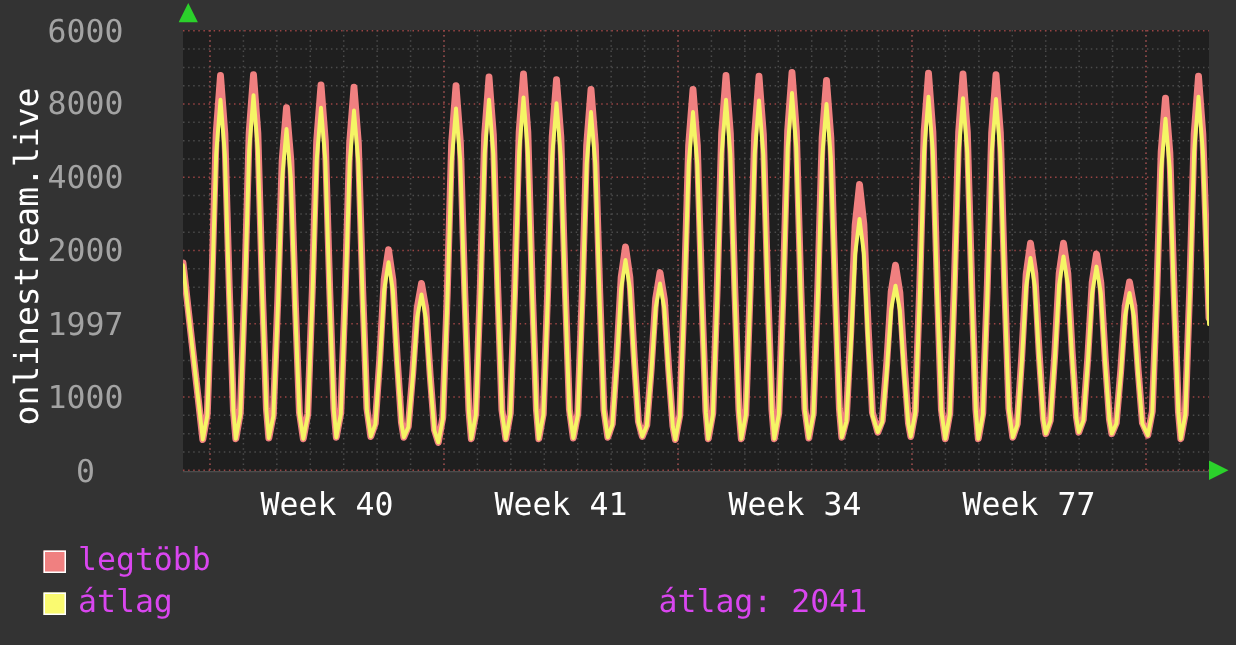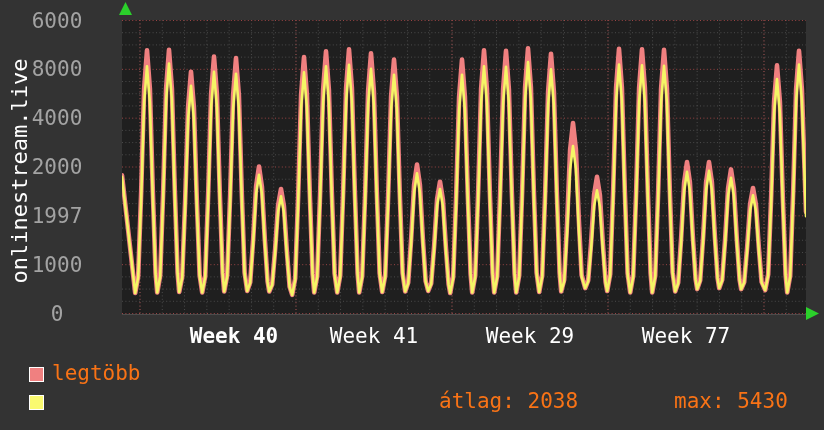--- a/index.html
+++ b/index.html
@@ -26,21 +26,21 @@
   .weeklabel{
     position:absolute;width:180px;text-align:center;top:324px;
     font-size:21px;line-height:24px;color:#ffffff;
   }
   .arrow{position:absolute;}
   .legend-swatch{
     position:absolute;left:29px;width:13px;height:13px;
     border:1px solid #ffffff;
   }
   .legend-text{
-    position:absolute;font-size:21px;line-height:24px;color:#f97316;
+    position:absolute;font-size:21px;line-height:24px;color:#d946ef;
     white-space:pre;
   }
 </style>
 </head>
 <body>
 
 <div class="stage">
 
   <div class="vtitle">onlinestream.live</div>
 
@@ -115,33 +115,33 @@
         <line x1="173.9999" y1="0" x2="173.9999" y2="293.5" stroke="#9a4444" stroke-width="1" stroke-dasharray="1,2.4"></line>
         <line x1="329.9998" y1="0" x2="329.9998" y2="293.5" stroke="#9a4444" stroke-width="1" stroke-dasharray="1,2.4"></line>
         <line x1="485.99969999999996" y1="0" x2="485.99969999999996" y2="293.5" stroke="#9a4444" stroke-width="1" stroke-dasharray="1,2.4"></line>
         <line x1="641.9996" y1="0" x2="641.9996" y2="293.5" stroke="#9a4444" stroke-width="1" stroke-dasharray="1,2.4"></line>
         <polyline points="0.0,155.3 13.2,273.0 16.2,256.0 19.2,171.1 22.1,69.1 25.0,30.3 27.9,69.0 30.8,170.8 33.6,253.1 35.2,272.5 38.2,255.5 41.2,170.6 44.1,68.6 47.0,29.8 49.9,68.6 52.8,170.3 55.6,252.6 57.2,272.0 60.2,256.6 63.2,179.5 66.1,87.0 69.0,51.8 71.9,87.1 74.8,179.8 77.6,254.8 80.2,272.5 83.2,256.0 86.2,173.4 89.1,74.4 92.0,36.6 94.9,74.2 97.8,172.9 100.6,252.7 102.2,271.5 105.2,255.2 108.2,173.5 111.1,75.4 114.0,38.1 116.9,75.4 119.8,173.2 122.6,252.4 125.2,271.0 128.2,262.3 131.2,218.7 134.1,166.4 137.0,146.5 139.9,166.5 142.8,219.0 145.6,261.5 147.2,271.5 150.2,264.3 153.2,228.5 156.1,185.4 159.0,169.0 161.9,185.9 164.8,230.4 167.6,266.5 170.2,274.9 173.2,258.3 176.2,175.1 179.1,75.2 182.0,37.1 184.9,74.8 187.8,173.6 190.6,253.7 192.2,272.5 195.2,255.6 198.2,171.2 201.1,69.9 204.0,31.3 206.9,69.9 209.8,171.2 212.6,253.2 215.2,272.5 218.2,255.5 221.2,170.4 224.1,68.2 227.0,29.3 229.9,68.2 232.8,170.4 235.6,253.0 237.2,272.5 240.2,255.8 243.2,172.0 246.1,71.5 249.0,33.2 251.9,71.4 254.8,171.7 257.6,252.9 260.2,272.0 263.2,255.7 266.2,174.4 269.1,76.8 272.0,39.6 274.9,76.7 277.8,174.1 280.6,253.0 283.2,271.5 286.2,262.6 289.2,218.2 292.1,164.9 295.0,144.6 297.9,164.8 300.8,217.9 303.6,260.9 306.2,271.0 309.2,263.4 312.2,225.1 315.1,179.2 318.0,161.7 320.9,179.5 323.8,226.2 326.6,264.1 328.2,273.0 331.2,256.7 334.2,175.0 337.1,76.9 340.0,39.6 342.9,76.8 345.8,174.7 348.6,253.9 350.2,272.5 353.2,255.5 356.2,170.8 359.1,69.0 362.0,30.3 364.9,69.0 367.8,170.8 370.6,253.1 372.2,272.5 375.2,255.6 378.2,171.0 381.1,69.5 384.0,30.8 386.9,69.5 389.8,171.0 392.6,253.2 394.2,272.5 397.2,255.4 400.2,170.0 403.1,67.4 406.0,28.3 408.9,67.3 411.8,169.7 414.6,252.5 417.2,272.0 420.2,255.3 423.2,171.9 426.1,71.8 429.0,33.7 431.9,71.8 434.8,171.6 437.6,252.5 439.2,271.5 442.2,259.7 445.2,200.8 448.1,130.0 451.0,103.0 453.9,129.5 456.8,198.8 459.6,254.9 463.2,268.1 466.2,260.3 469.2,221.3 472.1,174.6 475.0,156.8 477.9,175.0 480.8,223.0 483.6,261.9 485.2,271.0 488.2,254.1 491.2,169.3 494.1,67.6 497.0,28.8 499.9,67.8 502.8,170.2 505.6,253.0 508.2,272.5 511.2,255.5 514.2,170.4 517.1,68.2 520.0,29.3 522.9,68.2 525.8,170.4 528.6,253.0 530.2,272.5 533.2,255.5 536.2,170.6 539.1,68.6 542.0,29.8 544.9,68.5 547.8,170.0 550.6,252.2 553.2,271.5 556.2,262.5 559.2,217.2 562.1,162.8 565.0,142.1 567.9,162.4 570.8,215.8 573.6,258.9 575.2,269.1 578.2,260.2 581.2,215.8 584.1,162.4 587.0,142.1 589.9,162.3 592.8,215.2 595.6,258.0 597.2,268.1 600.2,259.8 603.2,218.3 606.1,168.4 609.0,149.4 611.9,168.6 614.8,218.8 617.6,259.5 619.2,269.1 622.2,262.0 625.2,226.6 628.1,184.2 631.0,168.0 633.9,184.3 636.8,227.2 639.6,261.9 643.2,270.1 646.2,254.3 649.2,175.7 652.1,81.4 655.0,45.4 657.9,81.8 660.8,177.1 663.6,254.3 665.2,272.5 668.2,255.6 671.2,171.0 674.1,69.5 677.0,30.8 679.9,69.5 684.0,191.9" fill="none" stroke="#f08080" stroke-width="4.6" stroke-linejoin="round" stroke-linecap="round"></polyline>
         <polyline points="0.0,156.8 13.2,273.0 16.2,257.1 19.2,177.8 22.1,82.7 25.0,46.4 27.9,82.6 30.8,177.5 33.6,254.4 35.2,272.5 38.2,256.5 41.2,176.3 44.1,80.1 47.0,43.5 49.9,80.0 52.8,176.0 55.6,253.7 57.2,272.0 60.2,257.6 63.2,185.5 66.1,98.9 69.0,65.9 71.9,99.0 74.8,185.7 77.6,256.0 80.2,272.5 83.2,257.1 86.2,179.8 89.1,87.1 92.0,51.8 94.9,86.9 97.8,179.2 100.6,253.9 102.2,271.5 105.2,256.3 108.2,180.1 111.1,88.6 114.0,53.7 116.9,88.5 119.8,179.8 122.6,253.7 125.2,271.0 128.2,262.9 131.2,222.2 134.1,173.4 137.0,154.8 139.9,173.5 142.8,222.5 145.6,262.2 147.2,271.5 150.2,264.9 153.2,231.5 156.1,191.5 159.0,176.3 161.9,192.1 164.8,233.5 167.6,267.1 170.2,274.9 173.2,259.4 176.2,181.4 179.1,87.9 182.0,52.3 184.9,87.5 187.8,180.0 190.6,254.9 192.2,272.5 195.2,256.7 198.2,177.5 201.1,82.6 204.0,46.4 206.9,82.6 209.8,177.5 212.6,254.4 215.2,272.5 218.2,256.6 221.2,176.9 224.1,81.3 227.0,44.9 229.9,81.3 232.8,176.9 235.6,254.3 237.2,272.5 240.2,256.8 243.2,178.6 246.1,84.6 249.0,48.8 251.9,84.6 254.8,178.3 257.6,254.2 260.2,272.0 263.2,256.8 266.2,180.7 269.1,89.5 272.0,54.7 274.9,89.4 277.8,180.5 280.6,254.2 283.2,271.5 286.2,263.3 289.2,221.9 292.1,172.3 295.0,153.3 297.9,172.2 300.8,221.6 303.6,261.6 306.2,271.0 309.2,263.9 312.2,228.2 315.1,185.3 318.0,169.0 320.9,185.6 323.8,229.3 326.6,264.7 328.2,273.0 331.2,257.7 334.2,181.3 337.1,89.6 340.0,54.7 342.9,89.6 345.8,181.0 348.6,255.1 350.2,272.5 353.2,256.7 356.2,177.5 359.1,82.6 362.0,46.4 364.9,82.6 367.8,177.5 370.6,254.4 372.2,272.5 375.2,256.7 378.2,177.7 381.1,83.0 384.0,46.9 386.9,83.0 389.8,177.7 392.6,254.5 394.2,272.5 397.2,256.4 400.2,175.7 403.1,78.9 406.0,42.0 408.9,78.8 411.8,175.4 414.6,253.6 417.2,272.0 420.2,256.4 423.2,178.5 426.1,85.0 429.0,49.3 431.9,84.9 434.8,178.2 437.6,253.7 439.2,271.5 442.2,261.3 445.2,210.4 448.1,149.3 451.0,126.0 453.9,148.7 456.8,208.4 459.6,256.7 463.2,268.1 466.2,261.3 469.2,227.1 472.1,186.1 475.0,170.4 477.9,186.5 480.8,228.8 483.6,263.0 485.2,271.0 488.2,255.2 491.2,175.9 494.1,80.7 497.0,44.5 499.9,80.9 502.8,176.7 505.6,254.3 508.2,272.5 511.2,256.6 514.2,177.1 517.1,81.8 520.0,45.4 522.9,81.8 525.8,177.1 528.6,254.3 530.2,272.5 533.2,256.6 536.2,177.3 539.1,82.2 542.0,45.9 544.9,82.0 547.8,176.8 550.6,253.5 553.2,271.5 556.2,263.2 559.2,221.3 562.1,171.0 565.0,151.9 567.9,170.6 570.8,219.9 573.6,259.7 575.2,269.1 578.2,260.8 581.2,219.4 584.1,169.8 587.0,150.9 589.9,169.7 592.8,218.9 595.6,258.7 597.2,268.1 600.2,260.4 603.2,221.8 606.1,175.4 609.0,157.7 611.9,175.6 614.8,222.3 617.6,260.2 619.2,269.1 622.2,262.5 625.2,229.7 628.1,190.3 631.0,175.3 633.9,190.5 636.8,230.3 639.6,262.5 643.2,270.1 646.2,255.3 649.2,181.5 652.1,92.9 655.0,59.1 657.9,93.2 660.8,182.9 663.6,255.4 665.2,272.5 668.2,256.5 671.2,176.7 674.1,80.9 677.0,44.5 679.9,80.9 684.0,196.1" fill="none" stroke="#f5f565" stroke-width="2.6" stroke-linejoin="round" stroke-linecap="round"></polyline>
       </svg>
   </div>
 
   <div id="weeklabel-container">
-      <div class="weeklabel" style="left: 144px; font-weight: bold;">Week 40</div>
+      <div class="weeklabel" style="left: 128px;">Week 40</div>
       <div class="weeklabel" style="left: 284px; text-align: center;">Week 41</div>
-      <div class="weeklabel" style="left: 440px;">Week 29</div>
+      <div class="weeklabel" style="left: 440px;">Week 34</div>
       <div class="weeklabel" style="left: 596px;">Week 77</div>
     </div>
 
   <svg class="arrow" style="left:119px;top:2px" width="13" height="13">
     <polygon id="up-arrow" points="6.5,0 13,13 0,13" fill="#2bd12b"></polygon>
   </svg>
   <svg class="arrow" style="left:806px;top:307px" width="14" height="13">
     <polygon id="right-arrow" points="0,0 13,6.5 0,13" fill="#2bd12b"></polygon>
   </svg>
 
   <div class="legend-swatch" id="swatch-max" style="top: 367px; background: rgb(240, 128, 128);"></div>
   <div class="legend-text" style="left:52px;top:361px">legtöbb</div>
 
   <div class="legend-swatch" id="swatch-avg" style="top: 395px; background: rgb(250, 250, 112);"></div>
+  <div class="legend-text" style="left:52px;top:389px">átlag</div>
 
-  <div class="legend-text" style="left:439px;top:389px">átlag: 2038</div>
-  <div class="legend-text" style="left:674px;top:389px">max: 5430</div>
+  <div class="legend-text" style="left:439px;top:389px">átlag: 2041</div>
 </div>
 
 </body></html>

